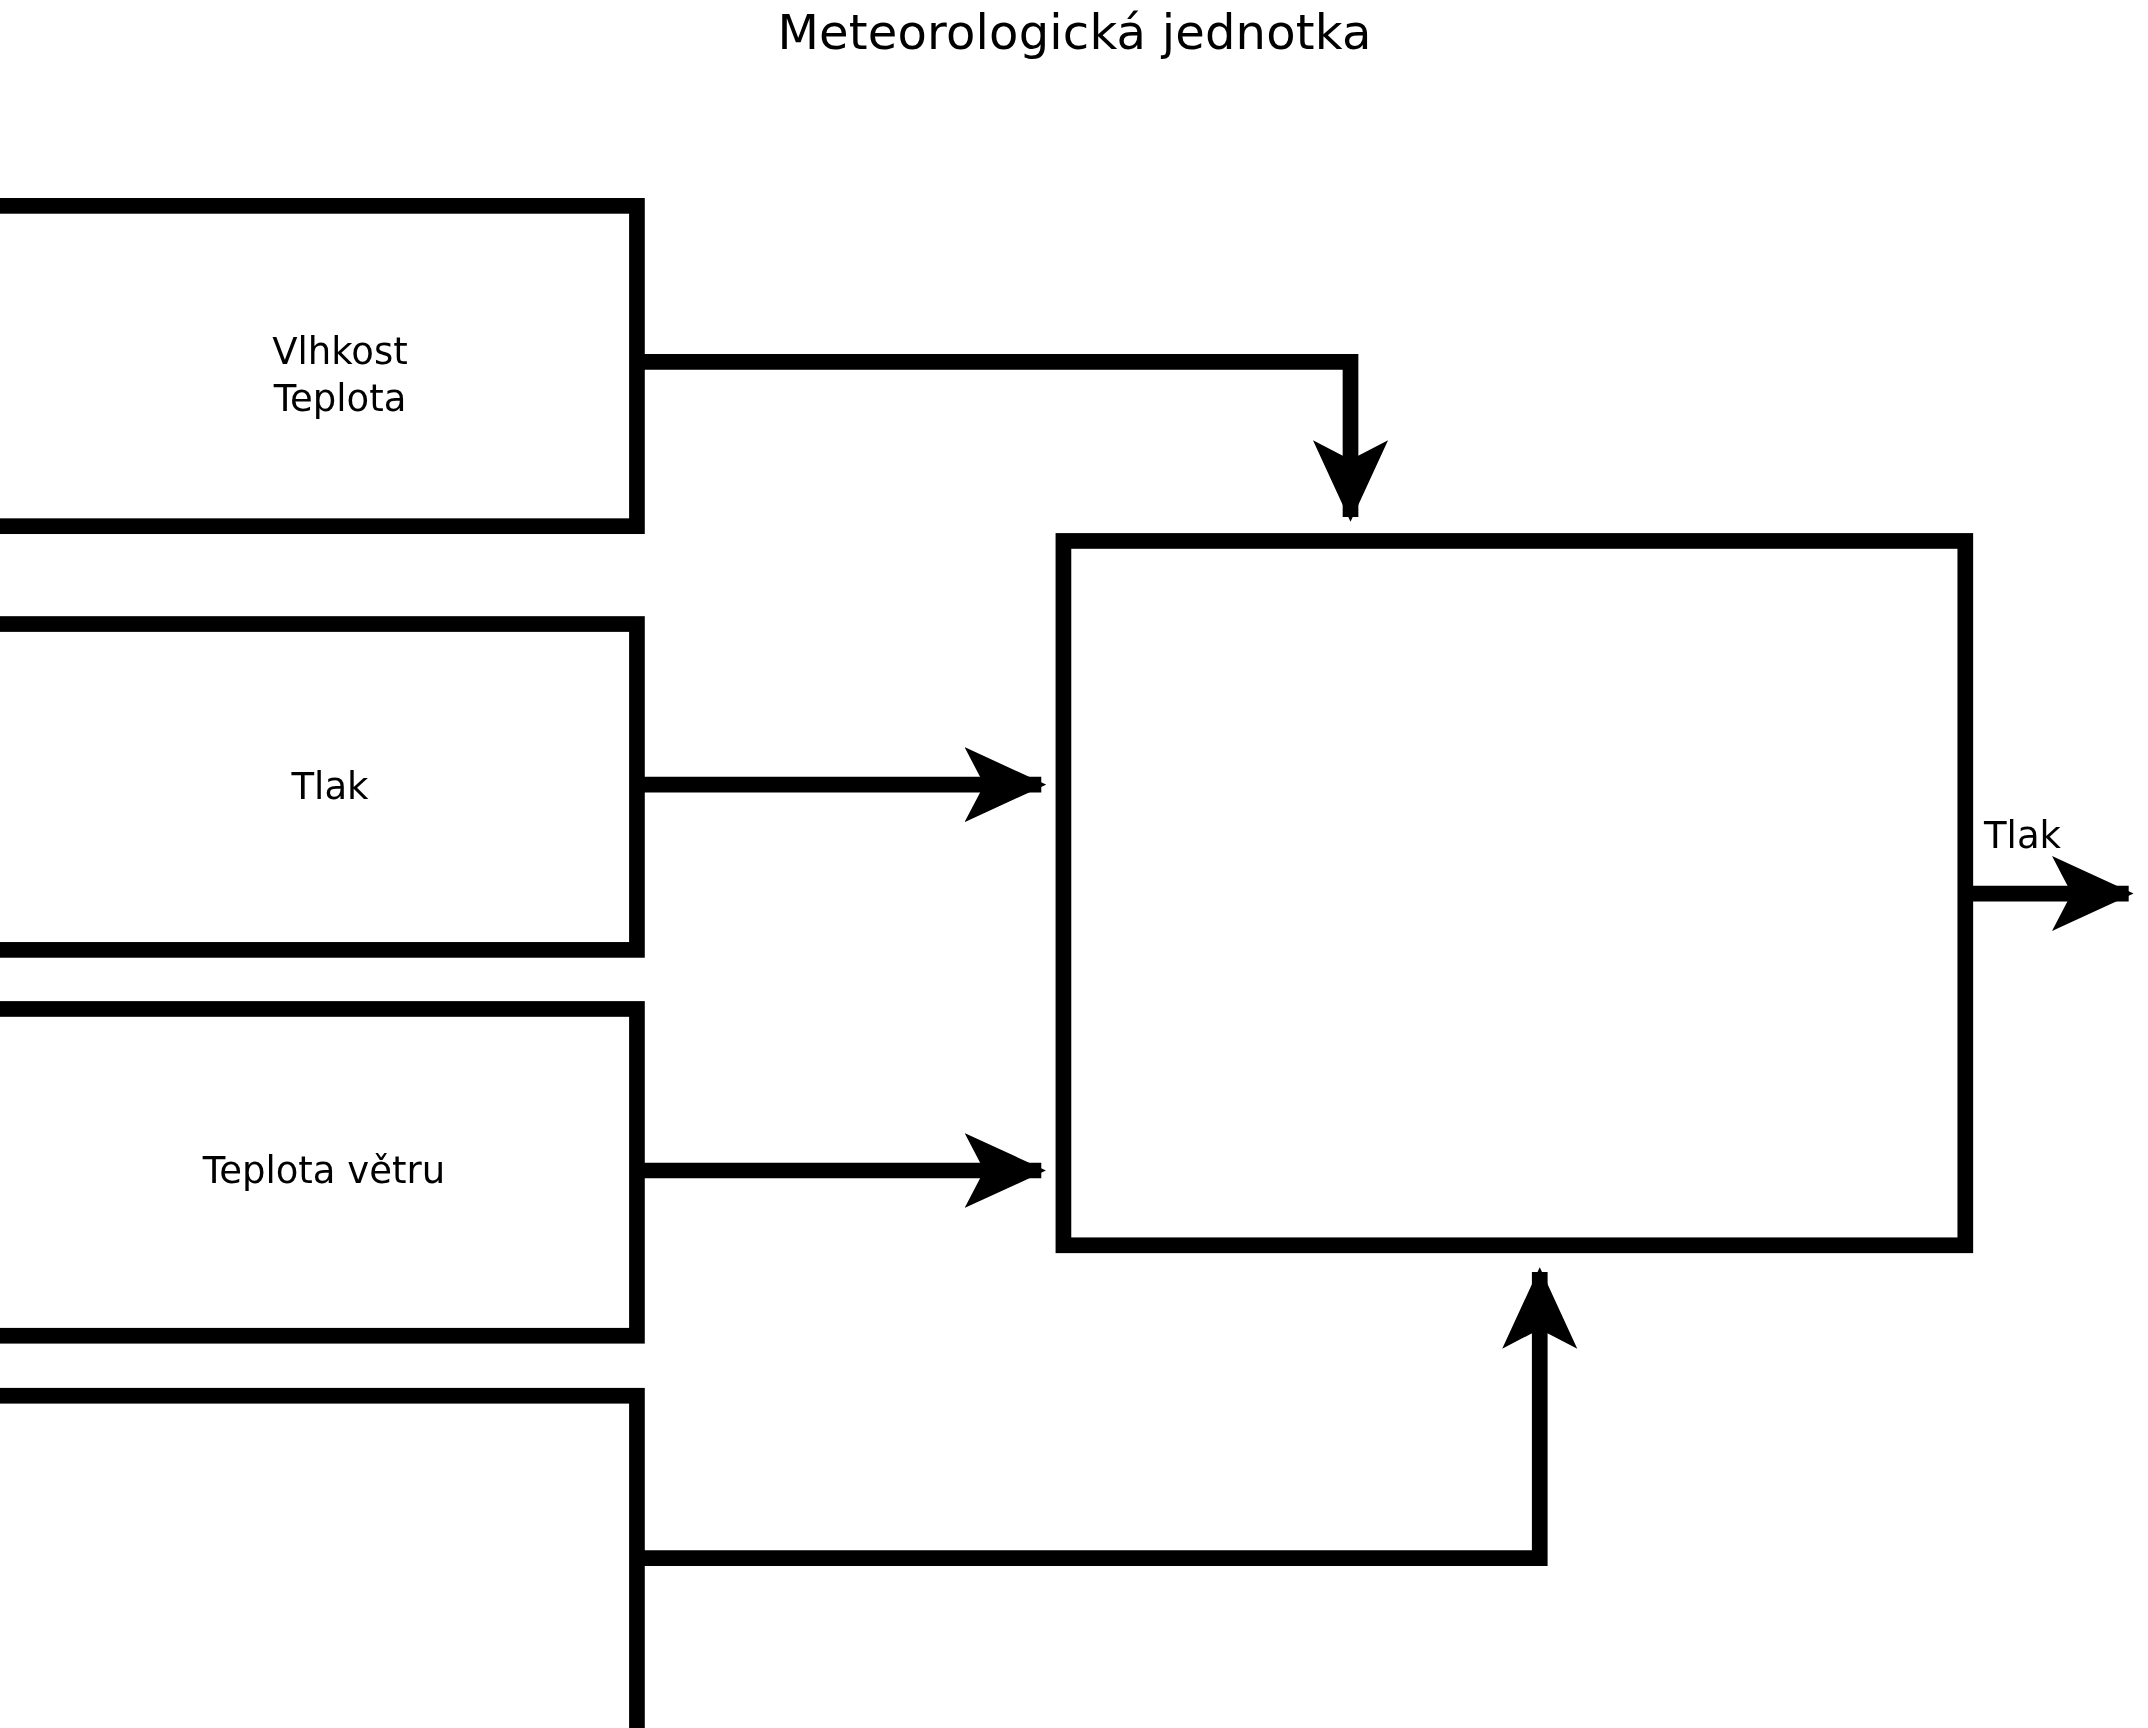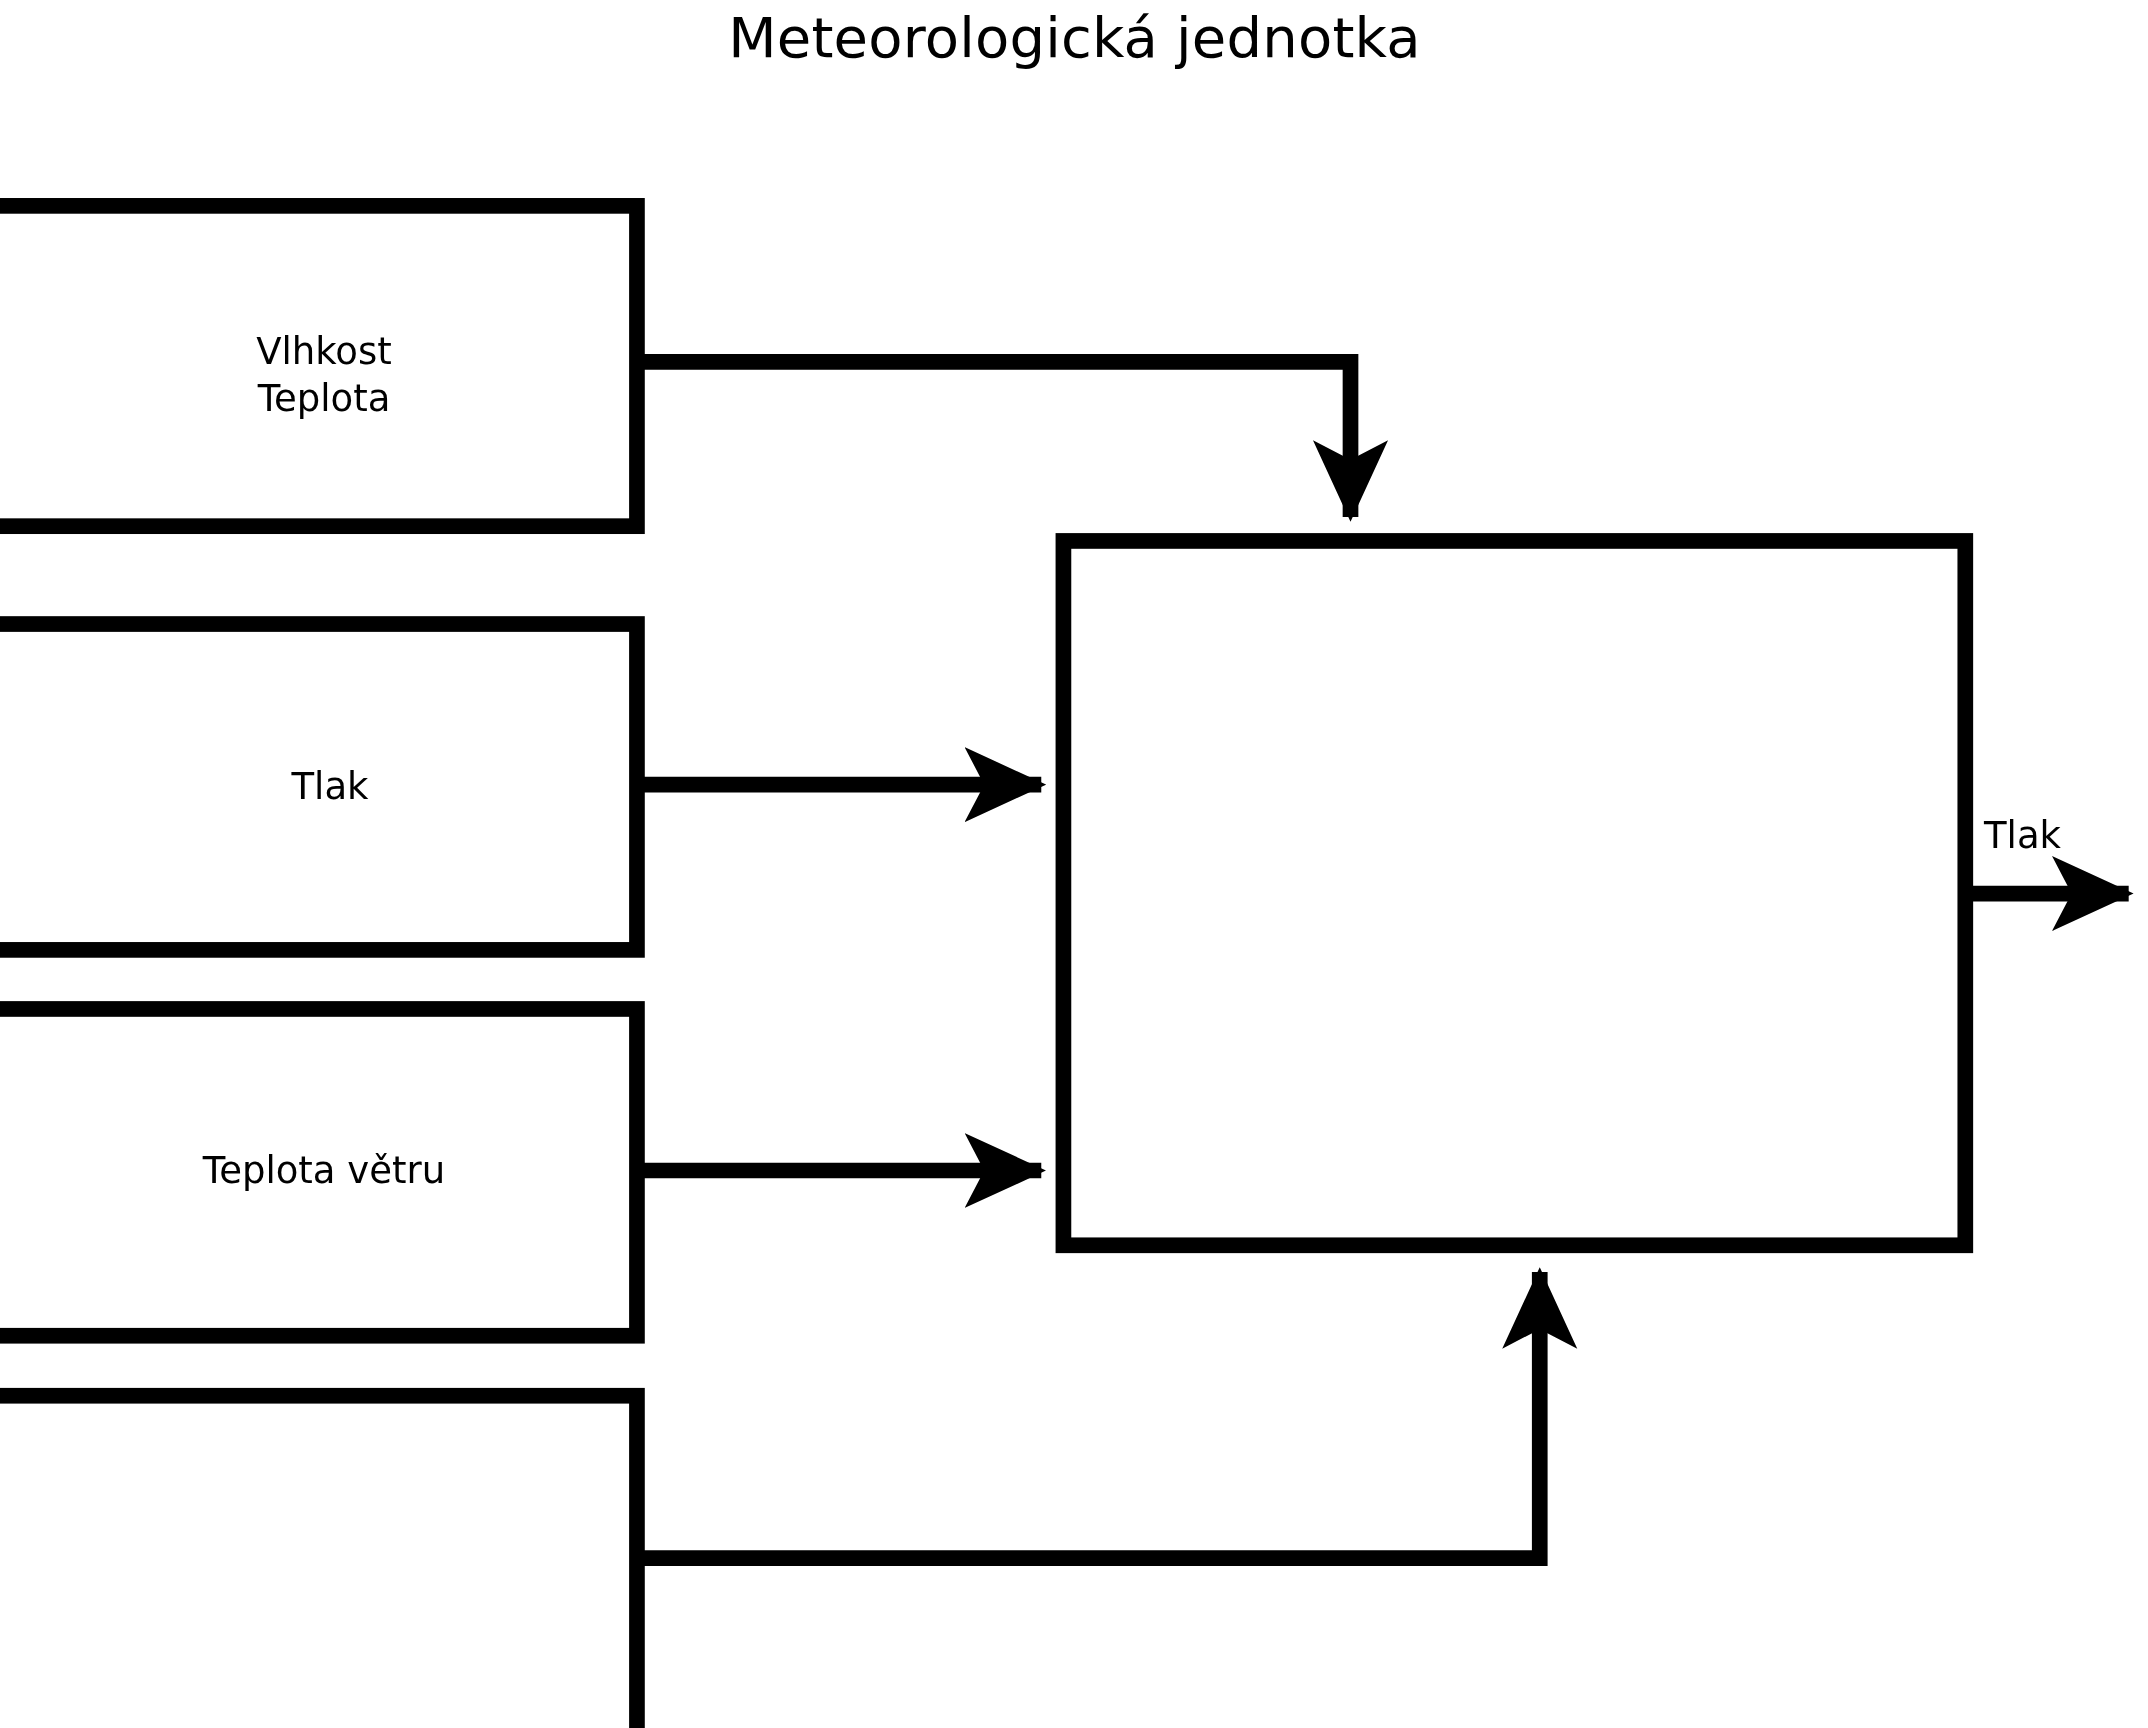--- a/index.html
+++ b/index.html
@@ -25,32 +25,32 @@
   }
   .lbl {
     position: absolute;
     color: #000000;
     line-height: 1.28;
     white-space: pre;
     text-align: center;
     pointer-events: none;
   }
   #diagram-title {
-    font-size: 56px;
+    font-size: 48px;
     left: 0;
     top: 1.8px;
     width: 2149px;
     text-align: center;
     letter-spacing: 0.2px;
   }
   .box-label {
     font-size: 37px;
   }
   #label-box-humidity-temp {
-    left: 11px;
+    left: 27px;
     top: 328px;
     width: 626px;
   }
   #label-box-pressure {
     left: 17px;
     top: 763px;
     width: 626px;
   }
   #label-box-wind-speed {
     left: 11px;

